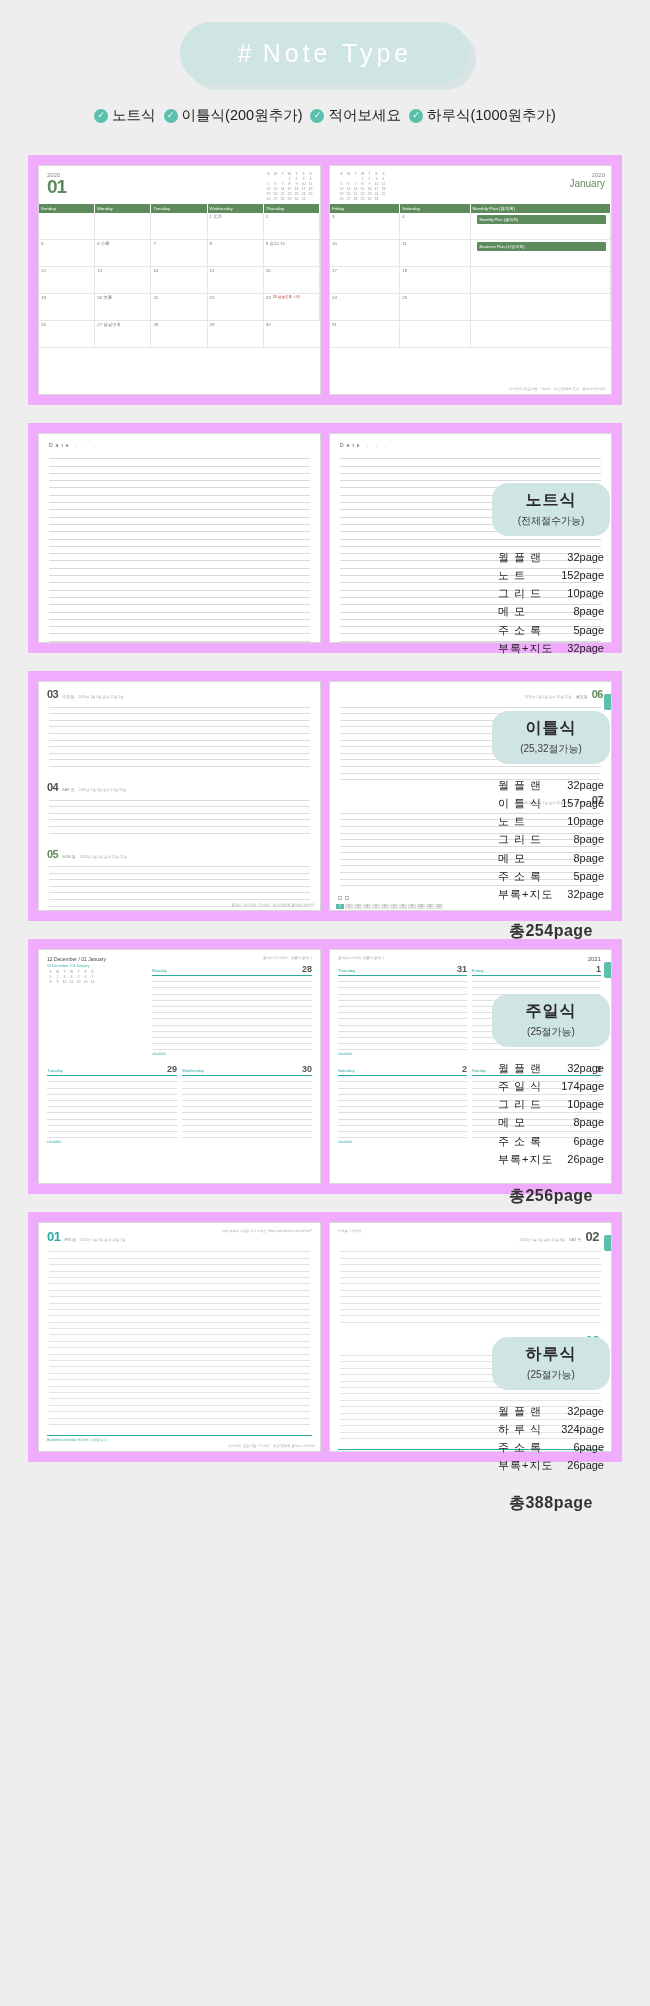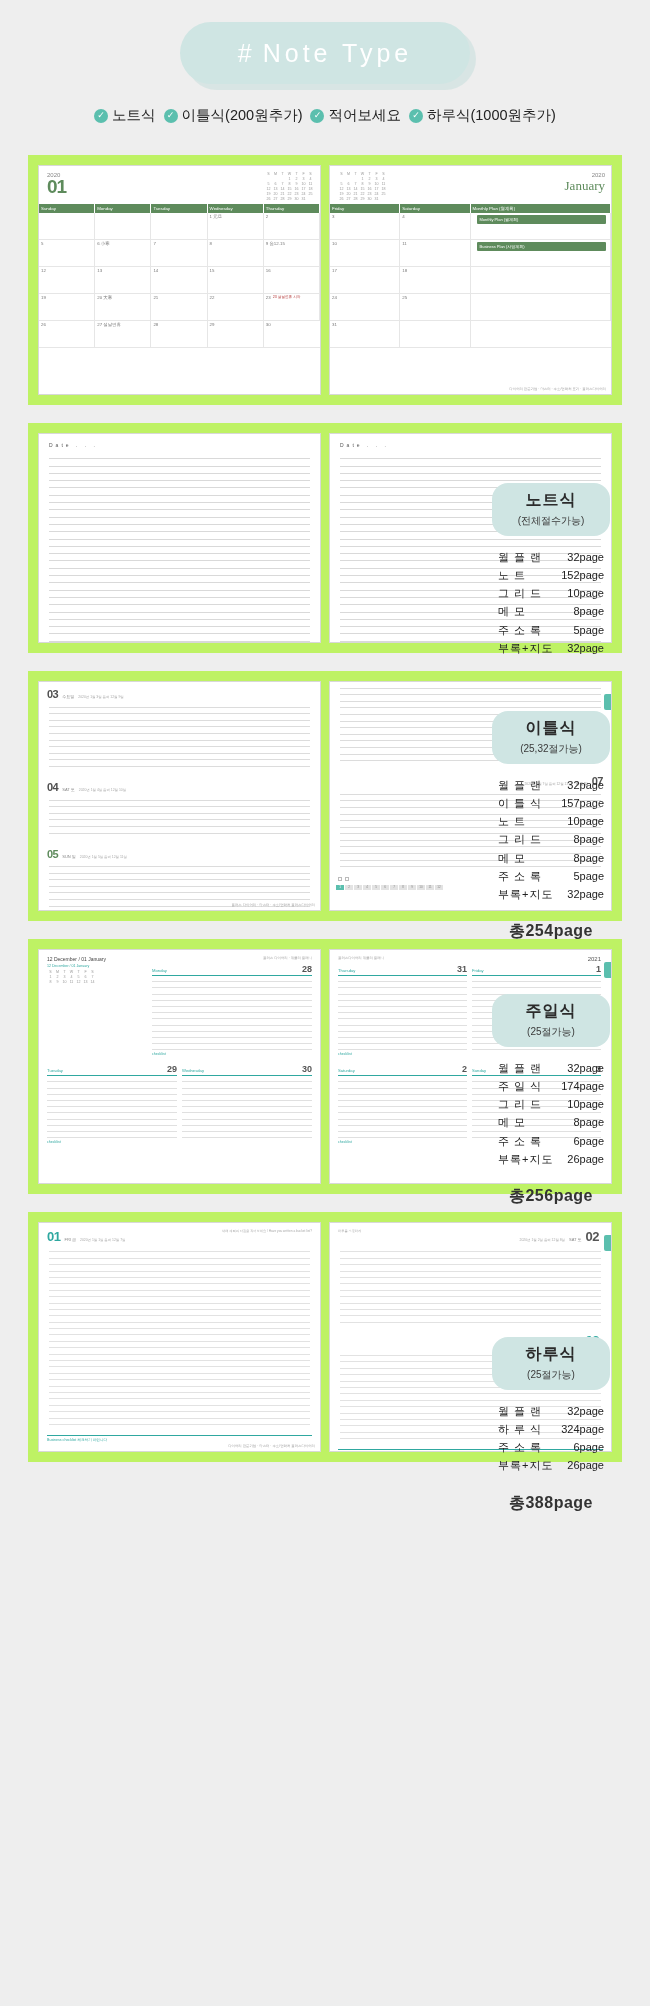--- a/index.html
+++ b/index.html
@@ -64,21 +64,21 @@
   
   .spec {
     padding: 16px 0 8px 30px;
     font-size: 11.5px;
     color: #444;
     line-height: 1.85;
   }
 
   
   .sheet {
-    background: #bef264;
+    background: #f0abfc;
     margin: 10px auto 0 auto;
     position: relative;
   }
 
   .spread {
     display: flex;
     gap: 8px;
     padding: 10px;
   }
   .pg {
@@ -333,21 +333,21 @@
             <span>26</span>
               <span>27</span>
               <span>28</span>
               <span>29</span>
               <span>30</span>
               <span>31</span>
               <span></span>
           </div>
           <div style="text-align:right;">
             <div class="mo-year">2020</div>
-            <div style="font-size:13px;color:#5e8b5c;font-family:Liberation Serif, serif;">January</div>
+            <div style="font-size:10px;color:#5e8b5c;">January</div>
           </div>
         </div>
         <div class="mo-r-grid">
           <div class="mo-r-hdr">Friday</div>
           <div class="mo-r-hdr">Saturday</div>
           <div class="mo-r-hdr">Monthly Plan (월계획)</div>
         </div>
         <div class="mo-r-grid">
           <div class="mo-cell">3</div>
           <div class="mo-cell">4</div>
@@ -532,20 +532,25 @@
             <div></div>
             <div></div>
             <div></div>
         </div>
 
         <div class="mo-foot">플러스 다이어리 · 마스터 · 주소/연락처 플러스다이어리</div>
       </div>
 
       <div class="pg">
         <div class="tab-mark"></div>
+        <div class="d-head" style="justify-content:flex-end;">
+          <span class="d-sub">2020년 1월 6일 음력 12월 12일</span>
+          <span class="d-lbl">월요일</span>
+          <span class="d-num green">06</span>
+        </div>
         <div class="rules d-rules">
           <div></div>
             <div></div>
             <div></div>
             <div></div>
             <div></div>
             <div></div>
             <div></div>
             <div></div>
             <div></div>

